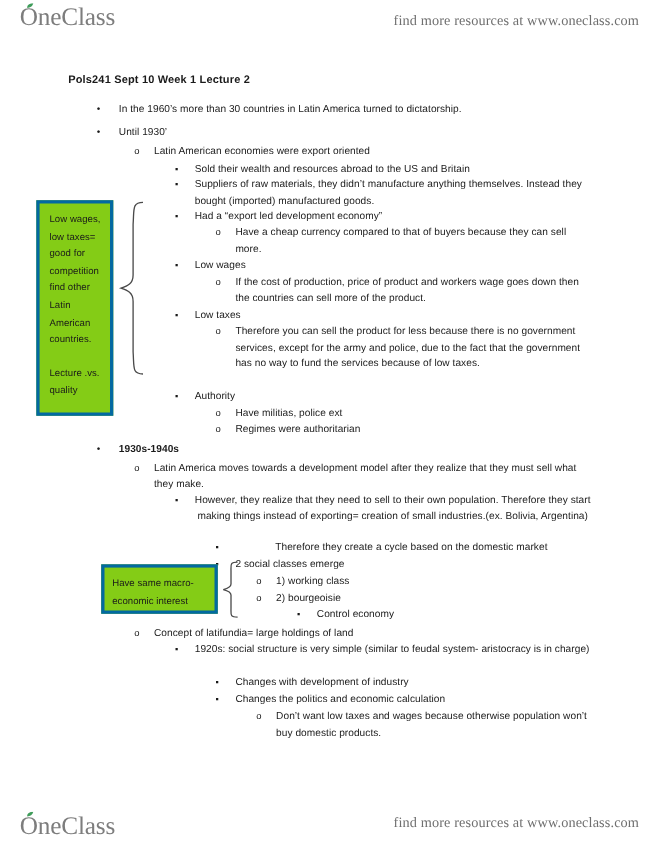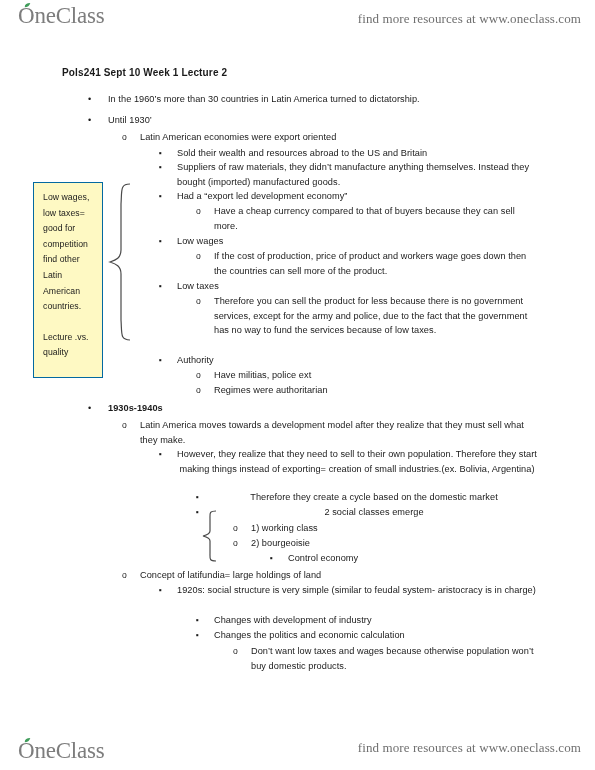--- a/index.html
+++ b/index.html
@@ -82,22 +82,22 @@
     font-size: 9.2px;
     line-height: 14.6px;
   }
   .b-disc::before  { content: "\2022"; }
   .b-circ::before  { content: "o"; font-size: 8.6px; }
   .b-sq::before    { content: "\25AA"; font-size: 8.4px; }
 
   
   .anno-box {
     position: absolute;
-    border: 1px solid #0369a1;
-    background: #fef9c3;
+    border: 3px solid #0369a1;
+    background: #84cc16;
     box-sizing: border-box;
     font-size: 8.7px;
     line-height: 15.6px;
     padding: 7px 8px 6px 9px;
     letter-spacing: 0.05px;
   }
   .anno-box p { margin: 0; }
   .anno-box .gap { height: 15px; }
 
   .brace {
@@ -153,21 +153,21 @@
       <div class="line" style="left: 214px; top: 383px; width: 320px;">Regimes were authoritarian</div>
       <span class="bullet-mark b-disc" style="left: 88px; top: 401px;"></span>
       <div class="line" style="left: 108px; top: 401px; width: 440px; font-weight: bold;">1930s-1940s</div>
       <span class="bullet-mark b-circ" style="left: 122px; top: 418px;"></span>
       <div class="line" style="left: 140px; top: 418px; width: 400px;">Latin America moves towards a development model after they realize that they must sell what they make.</div>
       <span class="bullet-mark b-sq" style="left: 159px; top: 447px;"></span>
       <div class="line" style="left: 177px; top: 447px; width: 360px; text-align: center;">However, they realize that they need to sell to their own population. Therefore they start making things instead of exporting= creation of small industries.(ex. Bolivia, Argentina)</div>
       <span class="bullet-mark b-sq" style="left: 196px; top: 490px;"></span>
       <div class="line" style="left: 214px; top: 490px; width: 320px; text-align: center;">Therefore they create a cycle based on the domestic market</div>
       <span class="bullet-mark b-sq" style="left: 196px; top: 505px;"></span>
-      <div class="line" style="left: 214px; top: 505px; width: 320px; text-align: center;">2 social classes emerge</div>
+      <div class="line" style="left: 214px; top: 505px; width: 320px;">2 social classes emerge</div>
       <span class="bullet-mark b-circ" style="left: 233px; top: 521px;"></span>
       <div class="line" style="left: 251px; top: 521px; width: 285px;">1) working class</div>
       <span class="bullet-mark b-circ" style="left: 233px; top: 536px;"></span>
       <div class="line" style="left: 251px; top: 536px; width: 285px;">2) bourgeoisie</div>
       <span class="bullet-mark b-sq" style="left: 270px; top: 551px;"></span>
       <div class="line" style="left: 288px; top: 551px; width: 250px;">Control economy</div>
       <span class="bullet-mark b-circ" style="left: 122px; top: 568px;"></span>
       <div class="line" style="left: 140px; top: 568px; width: 400px;">Concept of latifundia= large holdings of land</div>
       <span class="bullet-mark b-sq" style="left: 159px; top: 583px;"></span>
       <div class="line" style="left: 177px; top: 583px; width: 360px;">1920s: social structure is very simple (similar to feudal system- aristocracy is in charge)</div>
@@ -190,20 +190,24 @@
     <p>countries.</p>
     <div class="gap"></div>
     <p>Lecture .vs.</p>
     <p>quality</p>
   </div>
 
   <svg class="brace" style="left:104px; top:182px; width:28px; height:160px;" viewBox="0 0 28 160" preserveAspectRatio="none">
     <path d="M26 2 C16 2, 18 8, 17 22 L17 68 C17 76, 12 78, 6 80 C12 82, 17 84, 17 92 L17 138 C18 152, 16 158, 26 158" fill="none" stroke="#4a4a4a" stroke-width="1.2"></path>
   </svg>
 
+  <div class="anno-box" style="left:92px; top:513px; width:106px; height:45px; line-height:16px; padding:6px 7px;">
+    <p>Have same macro-</p>
+    <p>economic interest</p>
+  </div>
 
   <svg class="brace" style="left:198px; top:510px; width:20px; height:52px;" viewBox="0 0 20 52" preserveAspectRatio="none">
     <path d="M18 1 C11 1, 12 3, 12 9 L12 21 C12 24, 9 25, 5 26 C9 27, 12 28, 12 31 L12 43 C12 49, 11 51, 18 51" fill="none" stroke="#4a4a4a" stroke-width="1.2"></path>
   </svg>
 
 </div>
 
 <div class="brand brand-footer">
   <span class="brand-logo">
     <svg class="brand-leaf" viewBox="0 0 10 7">

